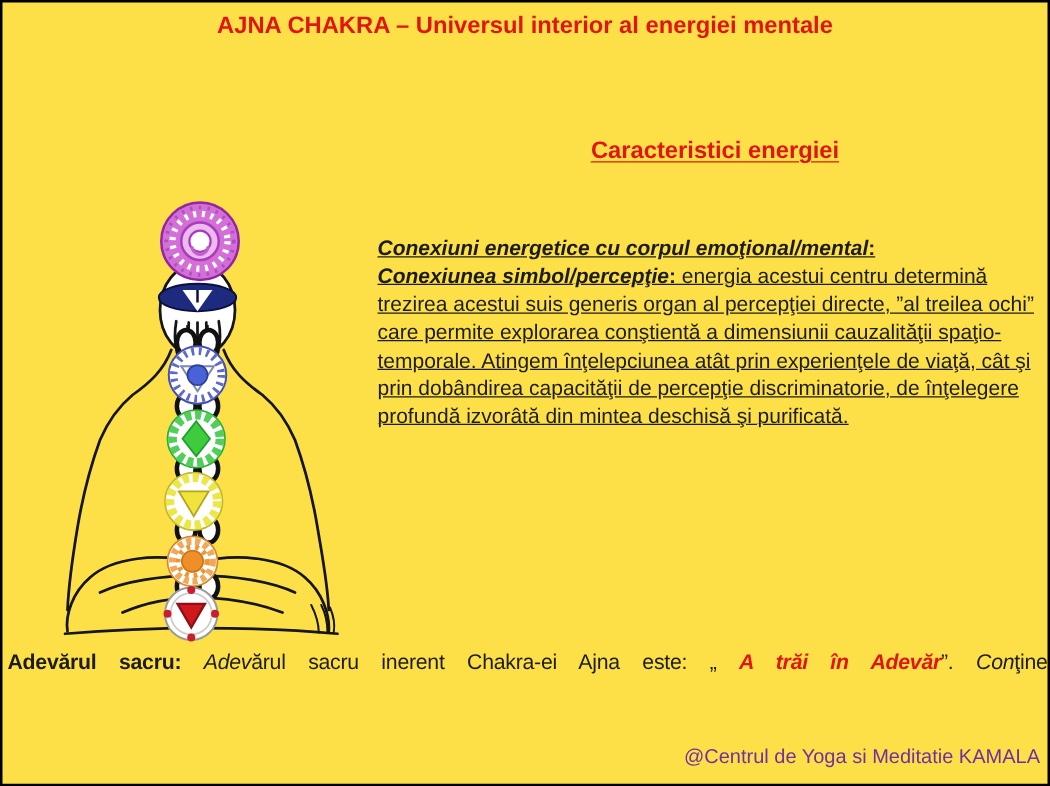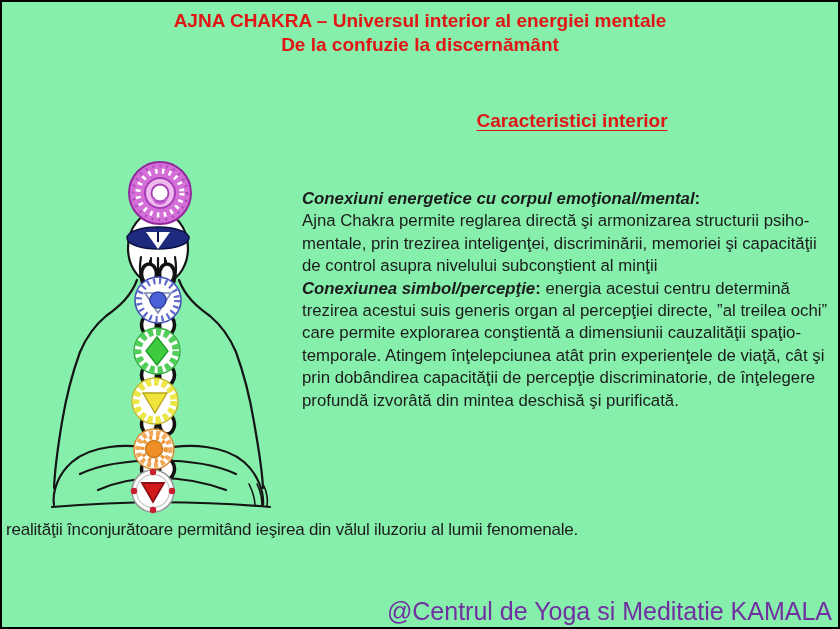--- a/index.html
+++ b/index.html
@@ -1,57 +1,56 @@
 <!DOCTYPE html>
 <html><head>
 <meta charset="utf-8">
 <style>
   html,body { margin:0; padding:0; background:#ffffff; }
   .page {
     position:relative; width:840px; height:629px; box-sizing:border-box;
-    background:#86efac; border:2px solid #000000; overflow:hidden;
+    background:#fde047; border:2px solid #000000; overflow:hidden;
     font-family:"Liberation Sans","DejaVu Sans",sans-serif; color:#1c1c1c;
   }
   .title {
     position:absolute; top:7px; left:0; right:0; text-align:center;
     color:#e01616; font-size:19px; font-weight:700; line-height:23.5px;
   }
   .subtitle-wrap { position:absolute; top:108px; left:300px; width:540px; text-align:center; }
   .subtitle-wrap .subtitle {
     color:#e01616; font-weight:700; font-size:19px;
     text-decoration:underline; text-underline-offset:3px;
   }
   .figure { position:absolute; left:40px; top:150px; width:250px; height:370px; margin:0; }
   .col { position:absolute; left:300px; top:186px; width:538px; font-size:16.8px; line-height:22.4px; }
-  .para { margin:0; }
+  .para { margin:0;text-decoration:underline; }
   .para2 { }
   .bi { font-weight:700; font-style:italic; }
   .b  { font-weight:700; }
   .it { font-style:italic; }
   .sacred {
     position:absolute; left:4px; top:517px; width:832px;
     font-size:17px; line-height:22.6px; letter-spacing:-0.2px;
   }
   .jline { text-align:justify; text-align-last:justify; text-justify:inter-word; }
   .lline { text-align:left; }
   .hl { color:#e01616; font-weight:700; font-style:italic; }
-  .footer { position:absolute; right:6px; top:595px; font-size:25px; color:#7030a0; }
+  .footer { position:absolute; right:6px; top:595px; font-size:16px; color:#7030a0; }
 </style>
 </head>
 <body>
 
 <div class="page">
 
   <header class="title">
     <div>AJNA CHAKRA – Universul interior al energiei mentale</div>
-    <div>De la confuzie la discernământ</div>
   </header>
 
   <div class="subtitle-wrap">
-    <span class="subtitle">Caracteristici interior</span>
+    <span class="subtitle">Caracteristici energiei</span>
   </div>
 
   <figure class="figure">
     <svg width="250" height="370" viewBox="0 0 250 370" xmlns="http://www.w3.org/2000/svg">
 
       <g stroke="#151515" stroke-width="2.2" fill="none" stroke-linecap="round">
         <ellipse cx="116" cy="96" rx="30" ry="37" fill="#ffffff"></ellipse>
         <path d="M99,105 C96,122 100,138 108,149"></path>
         <path d="M133,105 C136,122 132,138 124,149"></path>
         <path d="M109,106 C108,122 109,136 112,147"></path>
@@ -136,28 +135,30 @@
         <circle cx="111" cy="358" r="3.2" fill="#c81f30"></circle>
         <circle cx="92" cy="339" r="3.2" fill="#c81f30"></circle>
         <path d="M100,331 L122,331 L111,350 Z" stroke="#8e0f18" stroke-width="1.8" fill="#d01a1a"></path>
       </g>
     </svg>
   </figure>
 
   <section class="col">
     <p class="para">
       <span><span class="bi">Conexiuni energetice cu corpul emoţional/mental</span><span class="b">:</span></span>
-      <span style="display:block">Ajna Chakra permite reglarea directă şi armonizarea structurii psiho-mentale, prin trezirea inteligenţei, discriminării, memoriei şi capacităţii de control asupra nivelului subconştient al minţii</span>
     </p>
     <p class="para para2">
       <span class="bi">Conexiunea simbol/percepţie</span><span class="b">:</span><span> energia acestui centru determină trezirea acestui suis generis organ al percepţiei directe, ”al treilea ochi” care permite explorarea conştientă a dimensiunii cauzalităţii spaţio-temporale. Atingem înţelepciunea atât prin experienţele de viaţă, cât şi prin dobândirea  capacităţii de percepţie discriminatorie, de înţelegere profundă  izvorâtă din mintea deschisă şi purificată.</span>
     </p>
   </section>
 
   <section class="sacred">
-    <div class="lline">realităţii înconjurătoare permitând ieşirea din vălul iluzoriu al lumii fenomenale.</div>
+    <div class="jline">
+      <span class="b">Adevărul sacru:</span>
+      <span><span class="it">Adev</span><span>ărul sacru inerent Chakra-ei Ajna este: „ </span><span class="hl">A trăi în Adevăr</span><span>”. </span><span class="it">Con</span><span>ţine</span></span>
+    </div>
   </section>
 
   <div class="footer">
     <span>@Centrul de Yoga si Meditatie KAMALA</span>
   </div>
 
 </div>
 
 </body></html>

